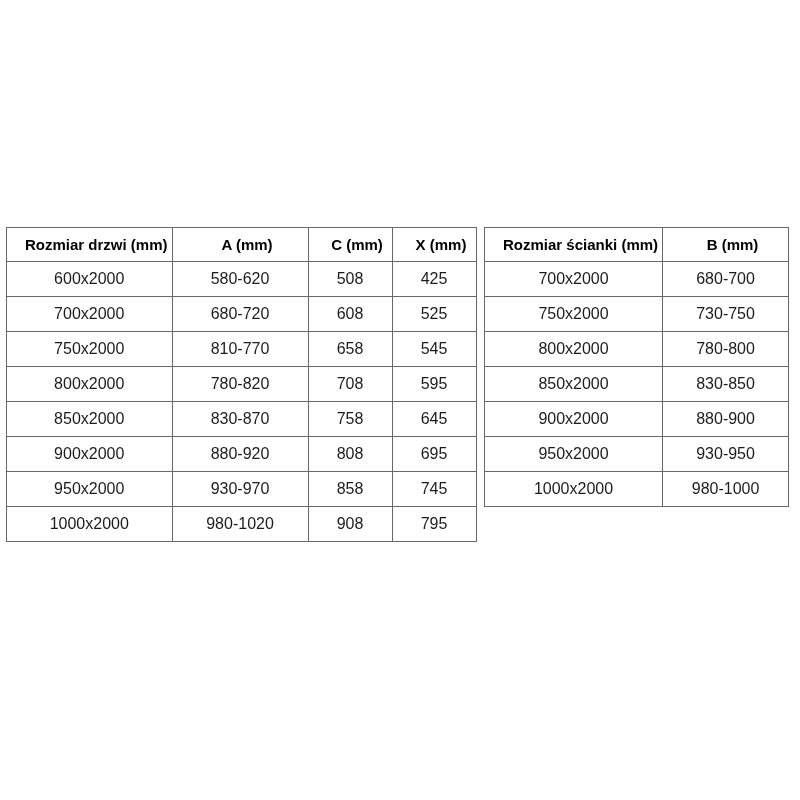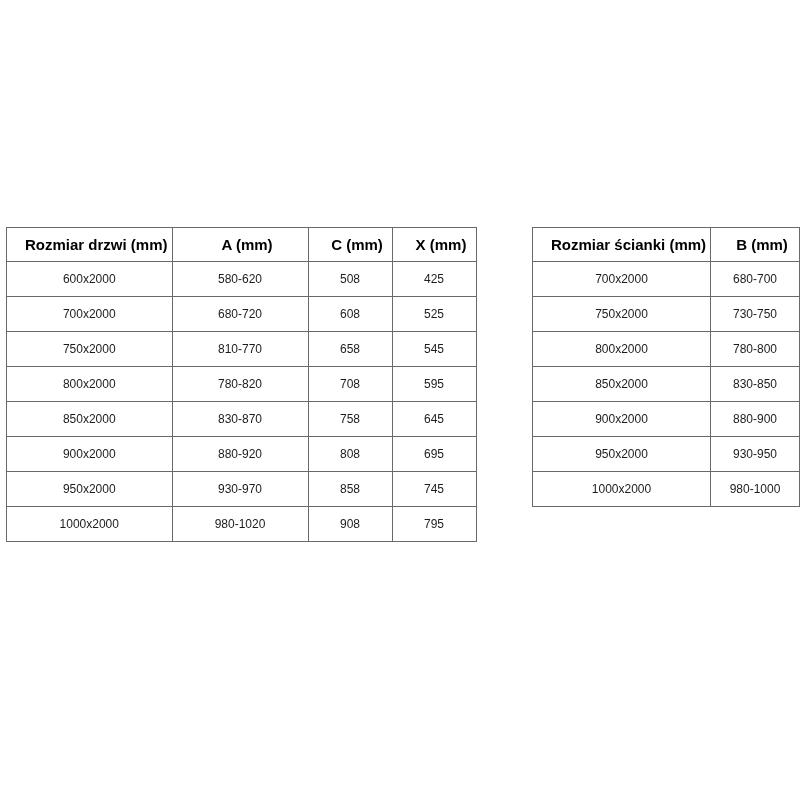--- a/index.html
+++ b/index.html
@@ -13,21 +13,21 @@
     width: 800px;
     height: 800px;
     background: #ffffff;
     overflow: hidden;
   }
   .table-wrap {
     position: absolute;
     top: 227px;
   }
   .table-wrap.left { left: 6px; }
-  .table-wrap.right { left: 532px; }
+  .table-wrap.right { left: 484px; }
   table {
     border-collapse: collapse;
     table-layout: fixed;
     background: #ffffff;
   }
   th, td {
     border: 1px solid #696969;
     text-align: center;
     vertical-align: middle;
     padding: 0 4px;
@@ -35,21 +35,21 @@
     white-space: nowrap;
   }
   th {
     font-size: 15px;
     font-weight: bold;
     color: #000000;
     height: 33px;
     padding-left: 18px;
   }
   td {
-    font-size: 12px;
+    font-size: 16px;
     font-weight: normal;
     color: #1c1c1c;
     height: 34px;
   }
 </style>
 </head>
 <body>
 
 <div class="canvas">
 

